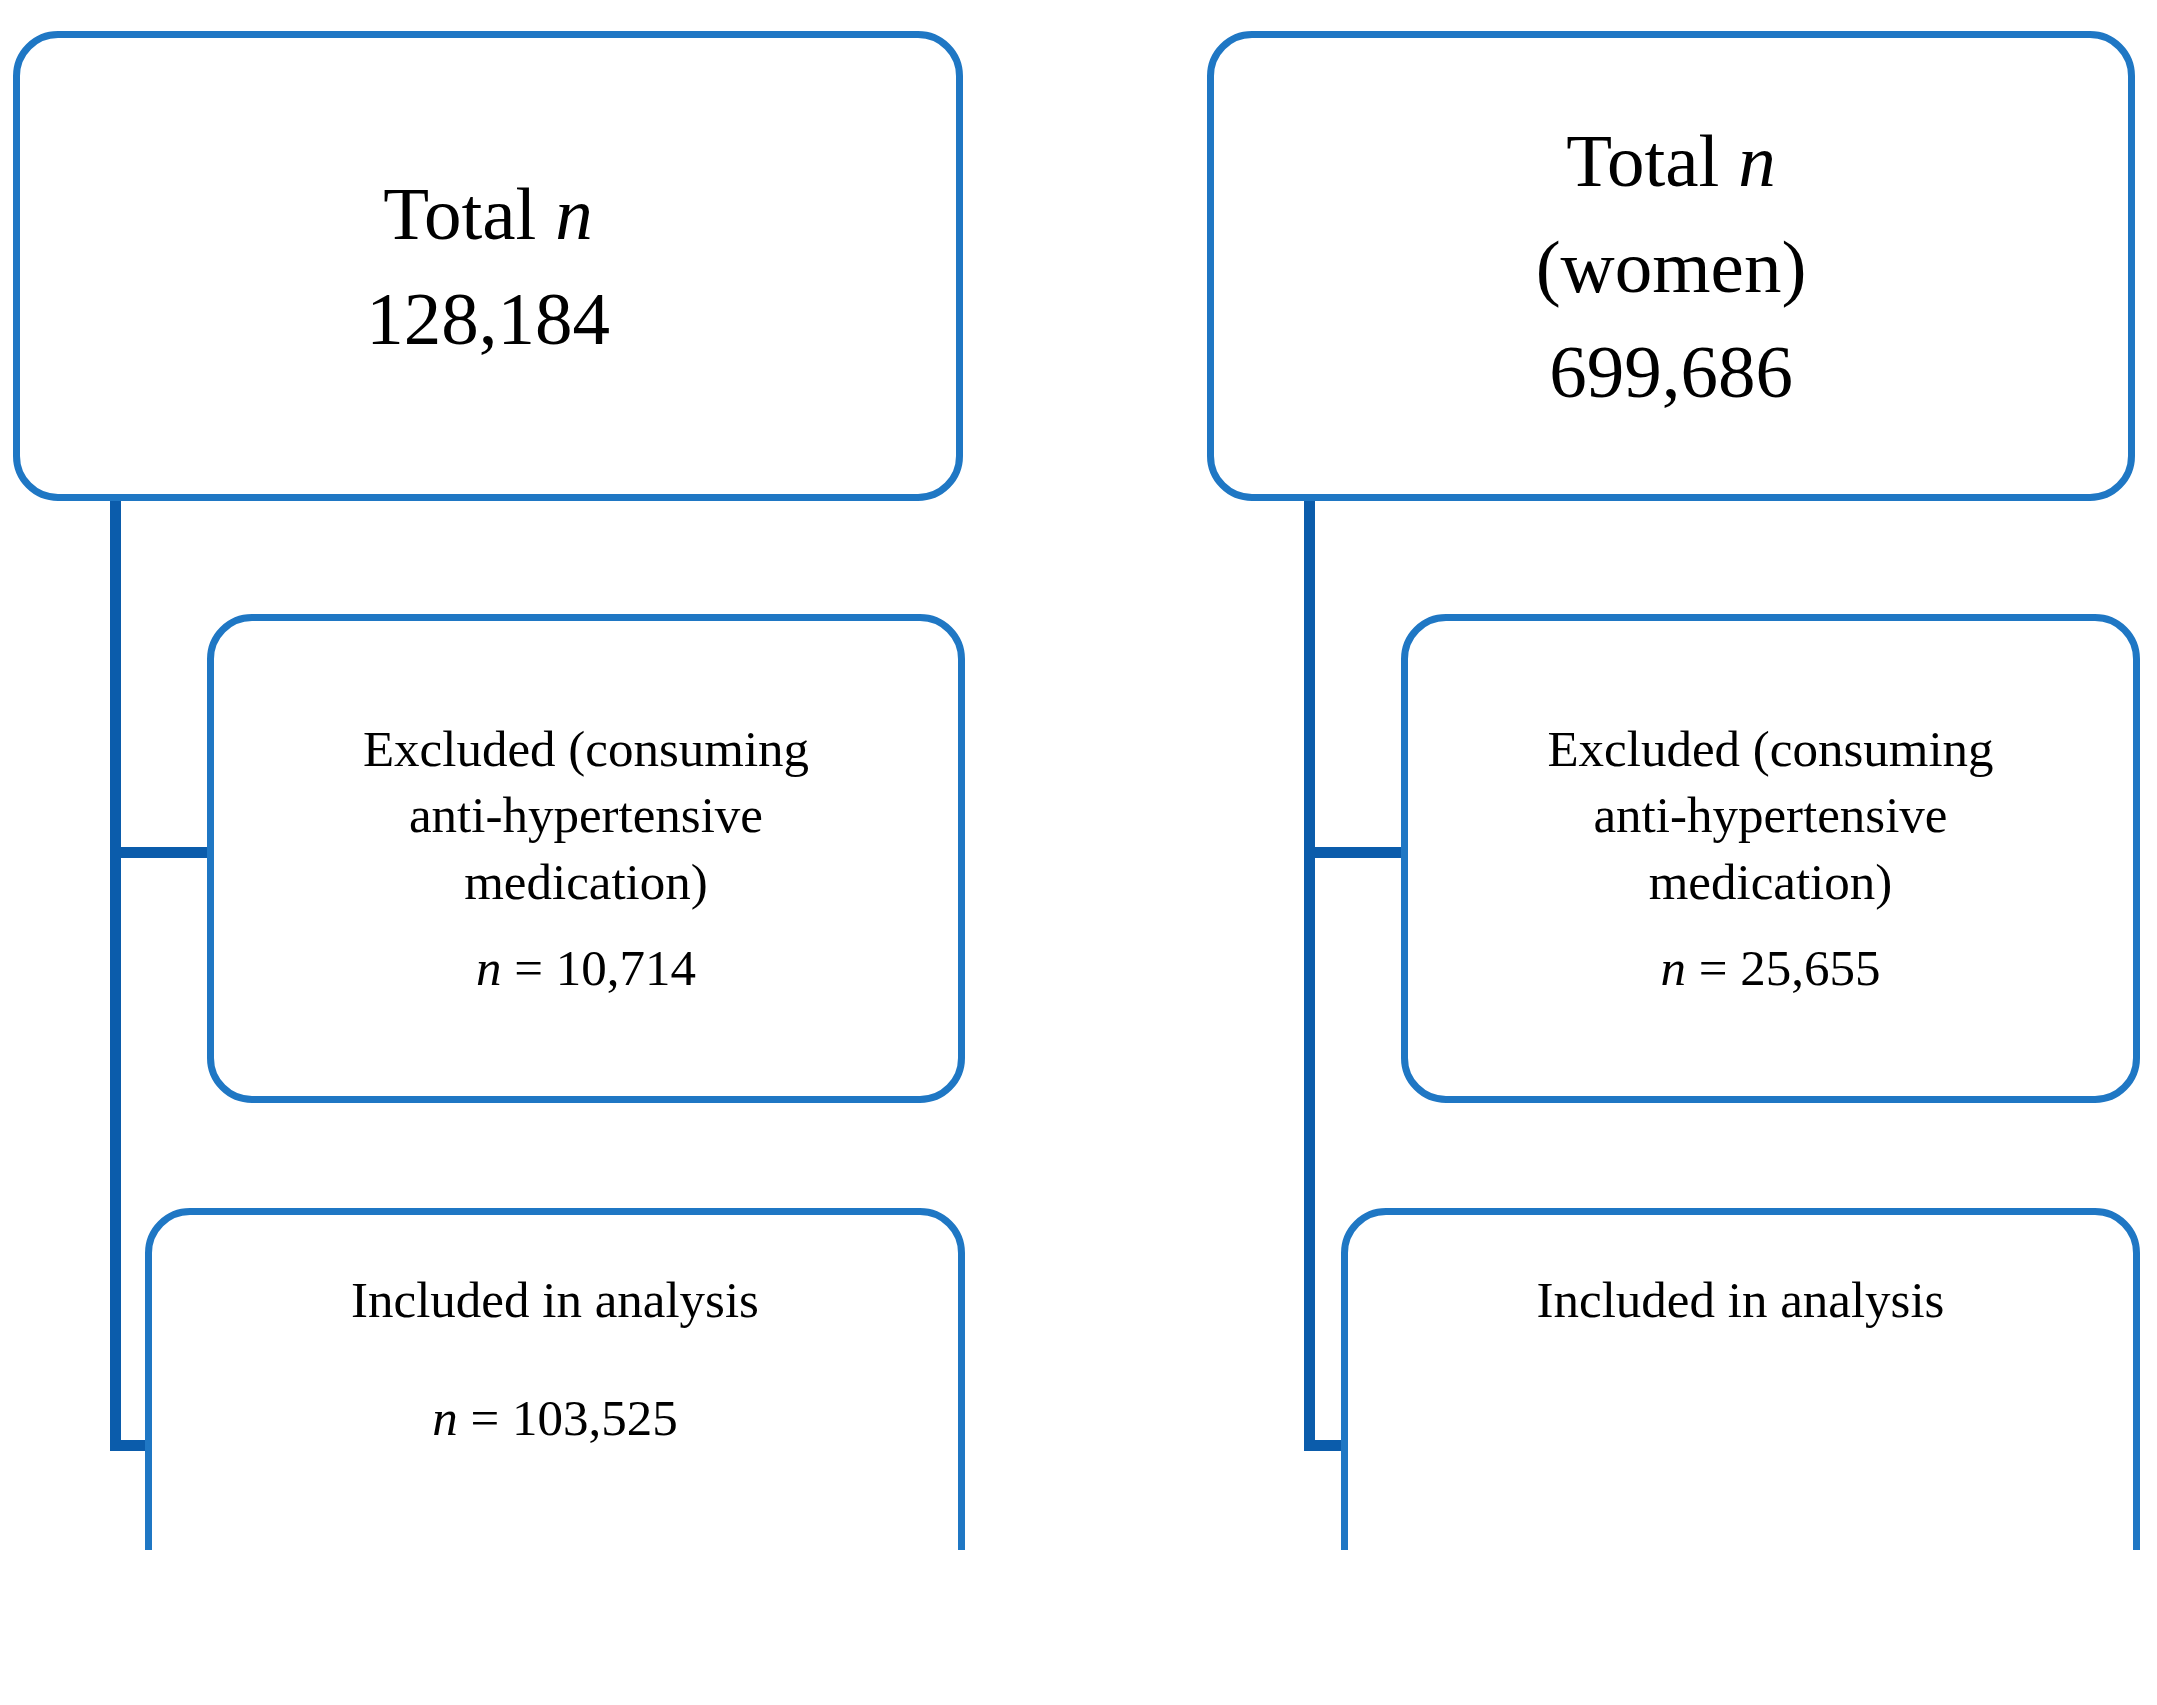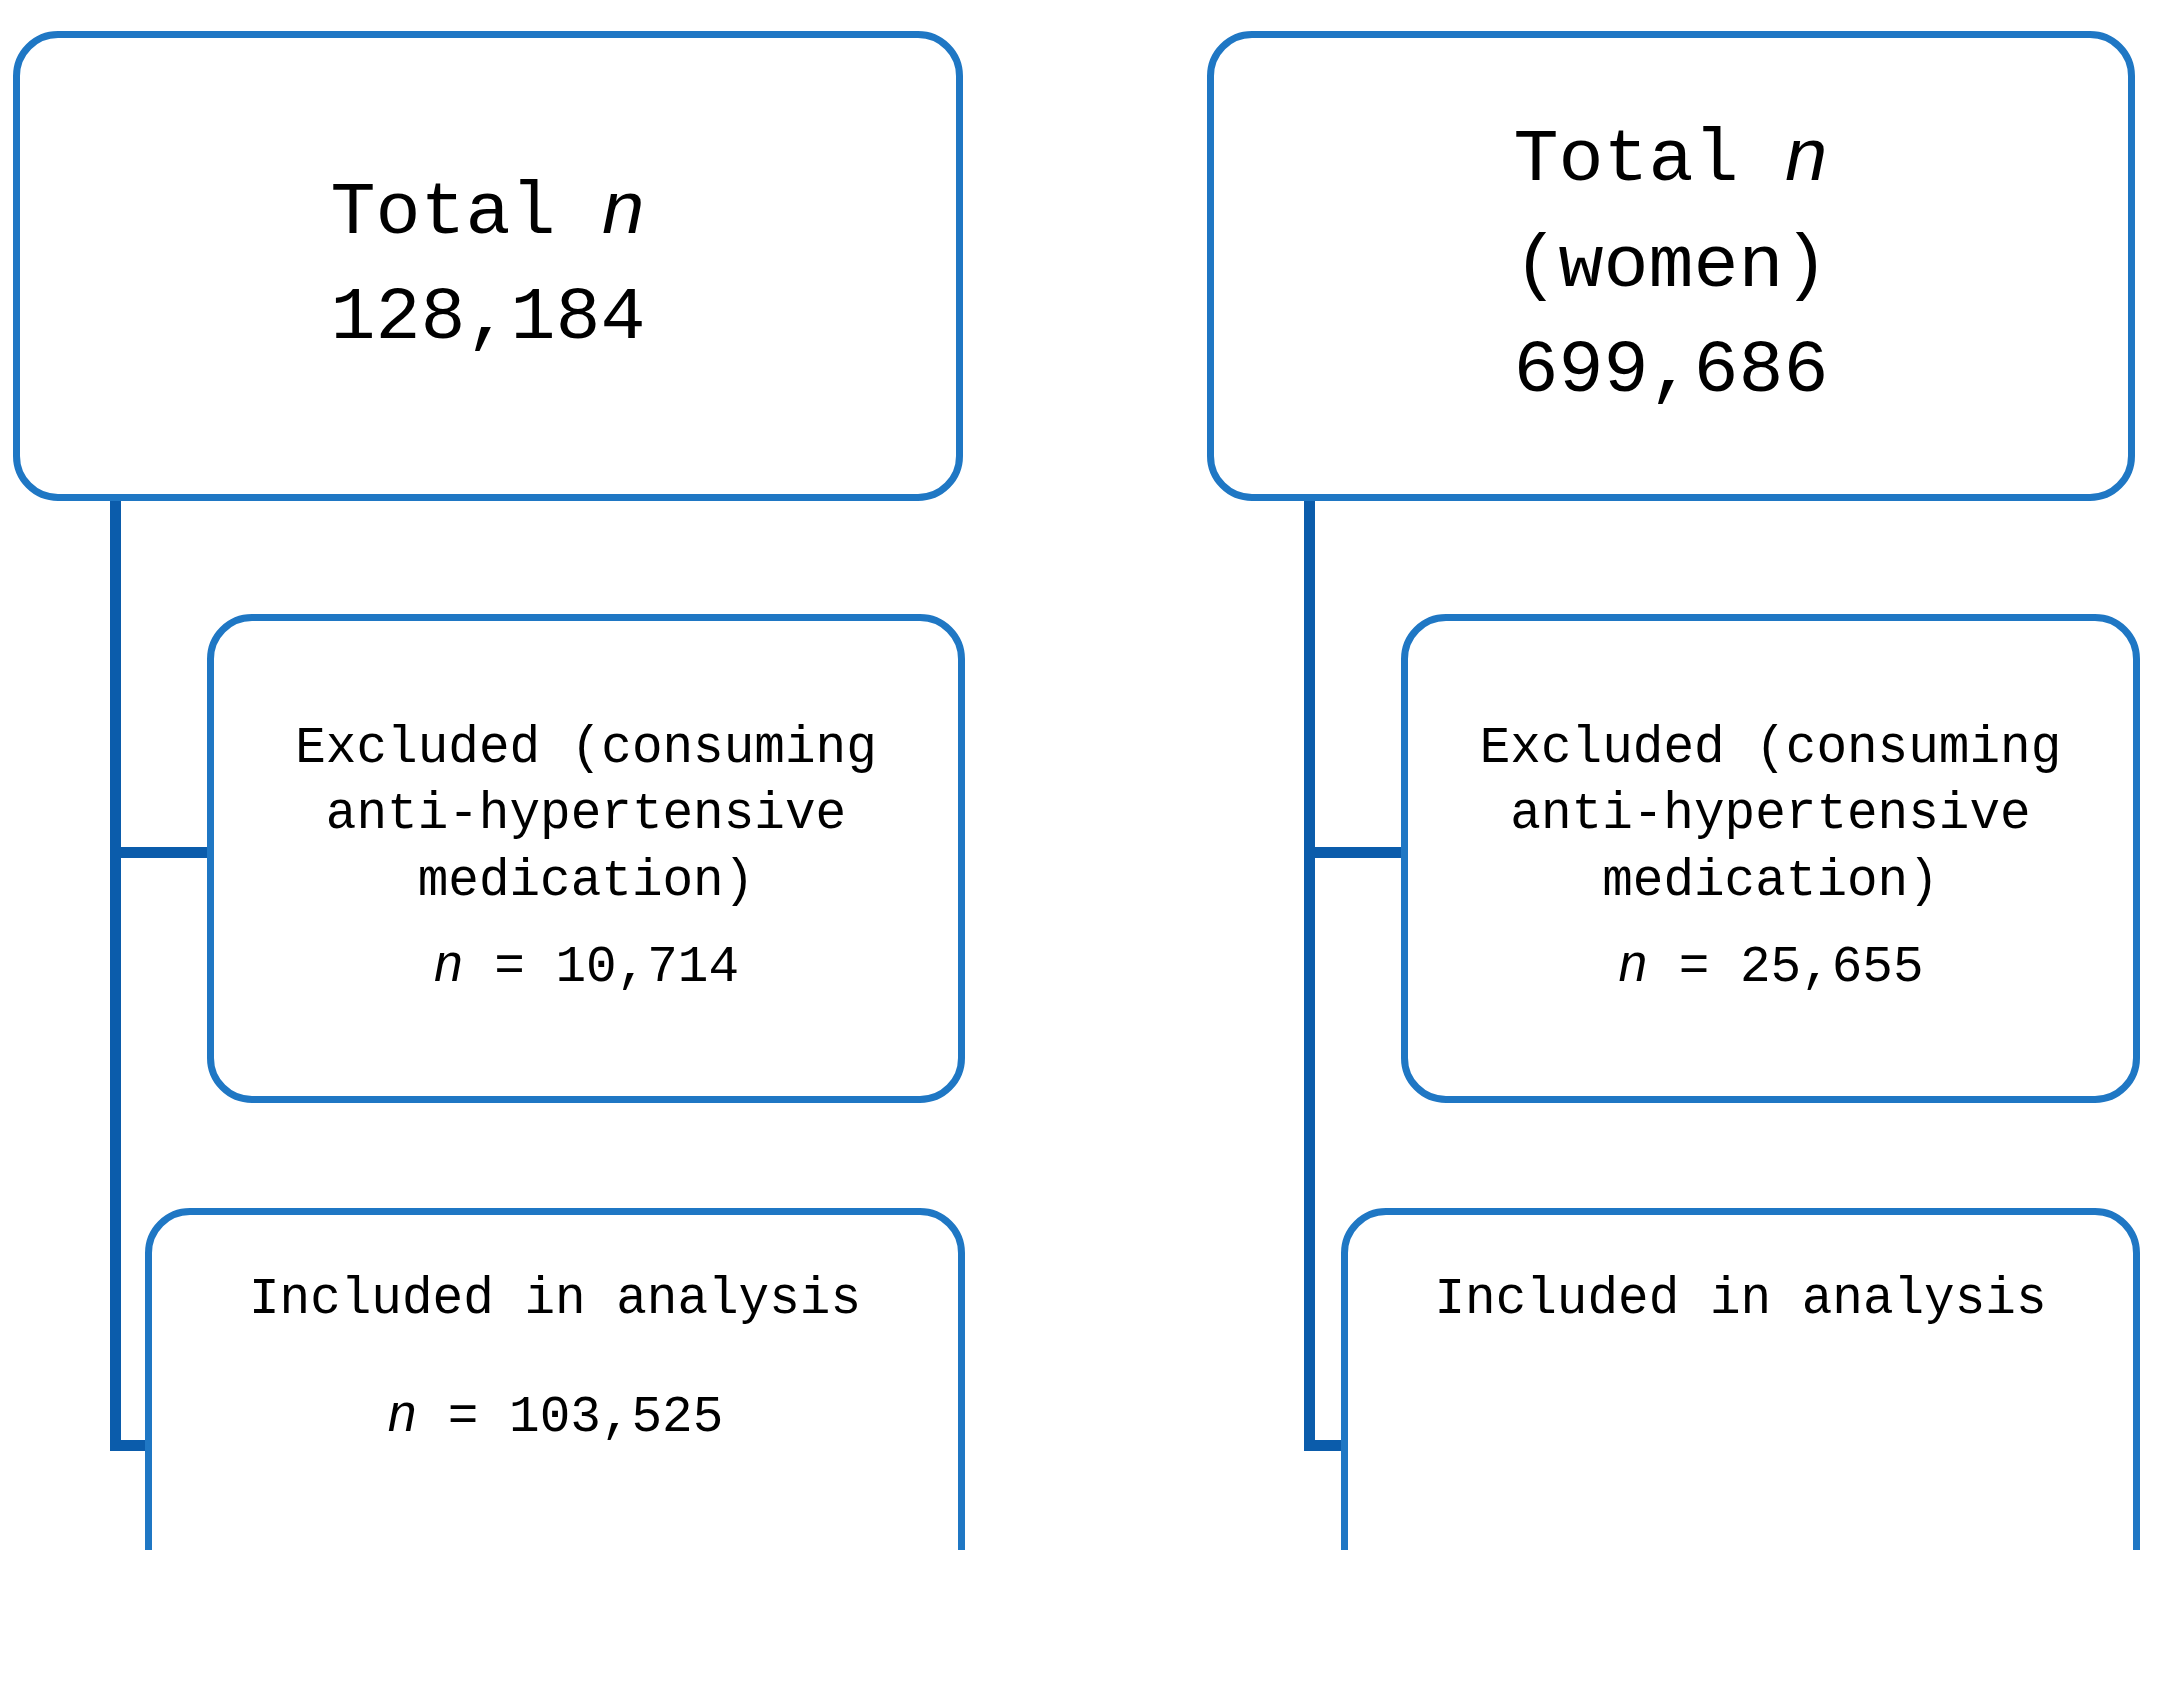--- a/index.html
+++ b/index.html
@@ -7,21 +7,21 @@
     margin: 0;
     padding: 0;
     background: #ffffff;
   }
   #canvas {
     position: relative;
     width: 2157px;
     height: 1550px;
     background: #ffffff;
     overflow: hidden;
-    font-family: Liberation Mono, monospace;
+    font-family: Liberation Serif, serif;
   }
   .flow-box {
     position: absolute;
     box-sizing: border-box;
     border: 7.9px solid #1F77C4;
     border-radius: 45px;
     background: #ffffff;
     display: flex;
     flex-direction: column;
     align-items: center;

